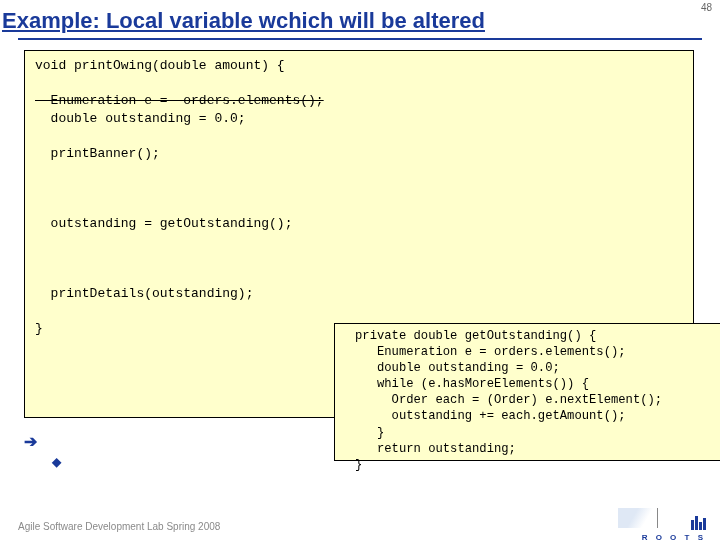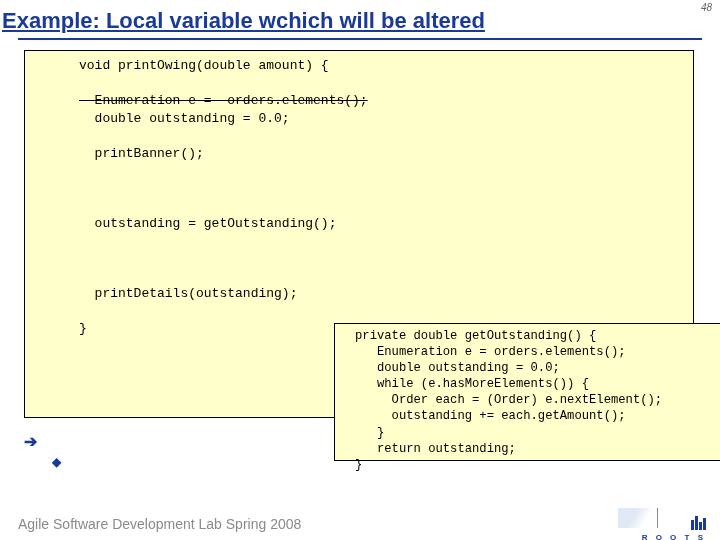--- a/index.html
+++ b/index.html
@@ -1,30 +1,30 @@
 <!DOCTYPE html>
 <html><head>
 <meta charset="utf-8">
 <style>
   * { box-sizing: border-box; margin: 0; padding: 0; }
   html, body { width: 720px; height: 540px; font-family: Arial, Helvetica, sans-serif; background: #fff; }
   .slide { width: 720px; height: 540px; position: relative; }
-  .page-num { position: absolute; top: 2px; right: 8px; font-size: 10px; color: #666; font-style: italic; }
+  .page-num { position: absolute; top: 2px; right: 8px; font-size: 10px; color: #666; }
   .title { position: absolute; top: 8px; left: 2px; color: #1a3a9a; font-size: 22px; font-weight: bold; text-decoration: underline; }
   .title-rule { position: absolute; top: 38px; left: 18px; width: 684px; height: 2px; background: #1a3a9a; }
   .code-box { position: absolute; top: 50px; left: 24px; width: 670px; height: 368px; border: 1.5px solid #000; background: #ffffcc; }
-  .code { font-family: "Courier New", monospace; font-size: 13px; line-height: 1.35; white-space: pre; padding: 6px 10px; color: #000; position: relative; margin-left: 44px; }
+  .code { font-family: "Courier New", monospace; font-size: 13px; line-height: 1.35; white-space: pre; padding: 6px 10px; color: #000; position: relative; }
   .struck { text-decoration: line-through; }
   .inner-box { position: absolute; top: 272px; left: 288px; width: 400px; height: 138px; border: 1.5px solid #000; background: #ffffcc; font-family: "Courier New", monospace; font-size: 12.2px; line-height: 1.32; white-space: pre; padding: 4px 20px; margin-left: 21px; }
   .bullets { position: absolute; top: 432px; left: 24px; width: 670px; }
   .b1 { display: flex; align-items: baseline; font-size: 17px; margin-bottom: 4px; }
   .arrow { color: #1a3a9a; font-weight: bold; margin-right: 8px; font-size: 16px; }
   .b2 { display: flex; align-items: baseline; font-size: 16px; margin-left: 28px; font-weight: bold; }
   .diamond { color: #1a3a9a; margin-right: 6px; font-size: 12px; }
-  .footer { position: absolute; bottom: 8px; left: 18px; font-size: 14px; color: #8a8a8a; margin-top: 36px; }
+  .footer { position: absolute; bottom: 8px; left: 18px; font-size: 10px; color: #8a8a8a; margin-top: 36px; }
   .logo { position: absolute; bottom: 6px; right: 14px; display: flex; align-items: center; gap: 2px; }
   .logo .bars span { display: inline-block; width: 3px; background: #1a3a9a; margin-left: 1px; }
   .logo .bars span:nth-child(1){ height:10px; } .logo .bars span:nth-child(2){ height:14px; } .logo .bars span:nth-child(3){ height:8px; } .logo .bars span:nth-child(4){ height:12px; }
   .roots { font-size: 8px; letter-spacing: 3px; color: #1a3a9a; font-weight: bold; position: absolute; bottom: -2px; right: 14px; }
   .logo-img { position: absolute; bottom: 12px; right: 62px; width: 40px; height: 20px; background: linear-gradient(120deg,#dfe8f5 40%,#fff 70%); border-right: 1px solid #888; }
 </style>
 </head>
 <body>
 
 <div class="slide">

